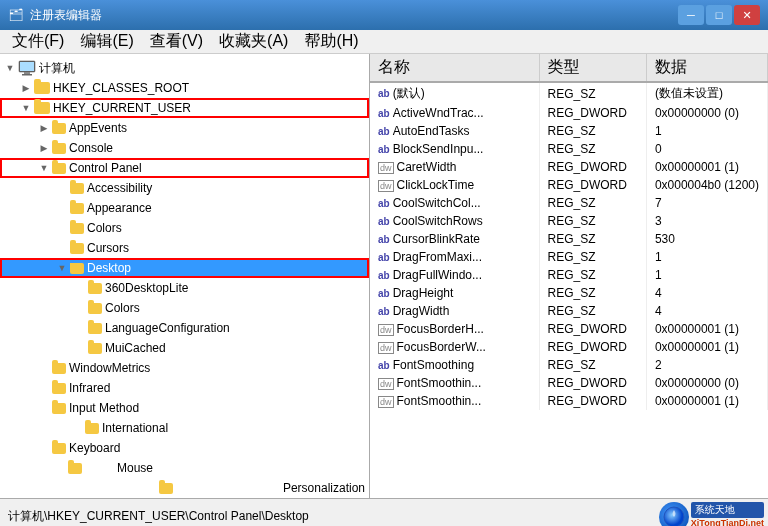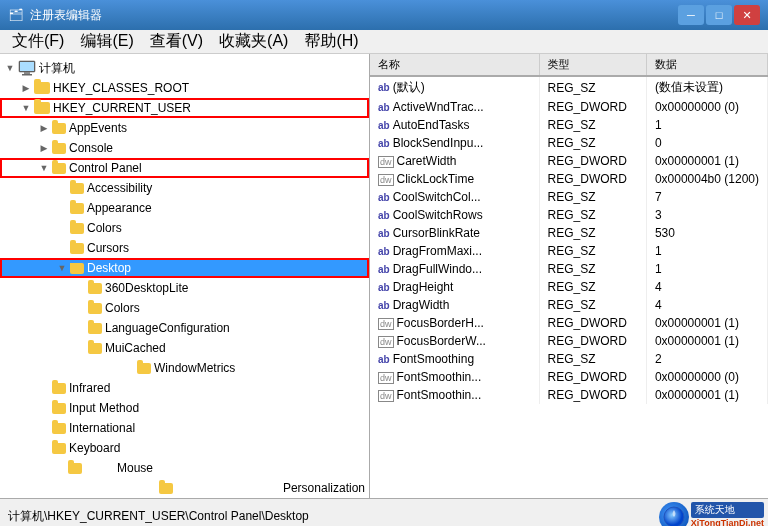--- a/index.html
+++ b/index.html
@@ -169,21 +169,21 @@
     .reg-table thead tr {
       background: #e8e8e8;
       position: sticky;
       top: 0;
     }
     .reg-table th {
       text-align: left;
       padding: 3px 8px;
       border-right: 1px solid #ccc;
       font-weight: normal;
-      font-size: 11px;
+      font-size: 16px;
       border-bottom: 2px solid #aaa;
       cursor: pointer;
     }
     .reg-table td {
       padding: 2px 8px;
       border-right: 1px solid #eee;
       font-size: 12px;
       white-space: nowrap;
     }
 
@@ -323,39 +323,39 @@
       <span class="folder-small"></span>
       <span class="node-label">LanguageConfiguration</span>
     </div>
 
     <div class="tree-node" style="padding-left: 72px;">
       <span class="expander" style="visibility:hidden;">▶</span>
       <span class="folder-small"></span>
       <span class="node-label">MuiCached</span>
     </div>
 
-    <div class="tree-node" style="padding-left: 92px; margin-left: 29px;">
+    <div class="tree-node" style="padding-left: 36px;">
       <span class="expander" style="visibility:hidden;">▶</span>
       <span class="folder-small"></span>
       <span class="node-label">WindowMetrics</span>
     </div>
 
     <div class="tree-node" style="padding-left: 36px;">
       <span class="expander" style="visibility:hidden;">▶</span>
       <span class="folder-small"></span>
       <span class="node-label">Infrared</span>
     </div>
 
     <div class="tree-node" style="padding-left: 36px;">
       <span class="expander" style="visibility:hidden;">▶</span>
       <span class="folder-small"></span>
       <span class="node-label">Input Method</span>
     </div>
 
-    <div class="tree-node" style="padding-left: 36px;">
+    <div class="tree-node" style="padding-left: 36px; margin-left: 33px;">
       <span class="expander" style="visibility:hidden;">▶</span>
       <span class="folder-small"></span>
       <span class="node-label">International</span>
     </div>
 
     <div class="tree-node" style="padding-left: 36px;">
       <span class="expander" style="visibility:hidden;">▶</span>
       <span class="folder-small"></span>
       <span class="node-label">Keyboard</span>
     </div>

